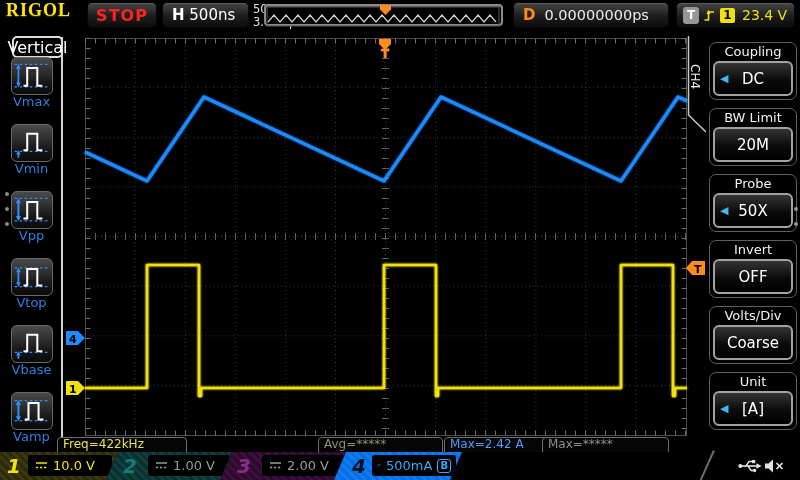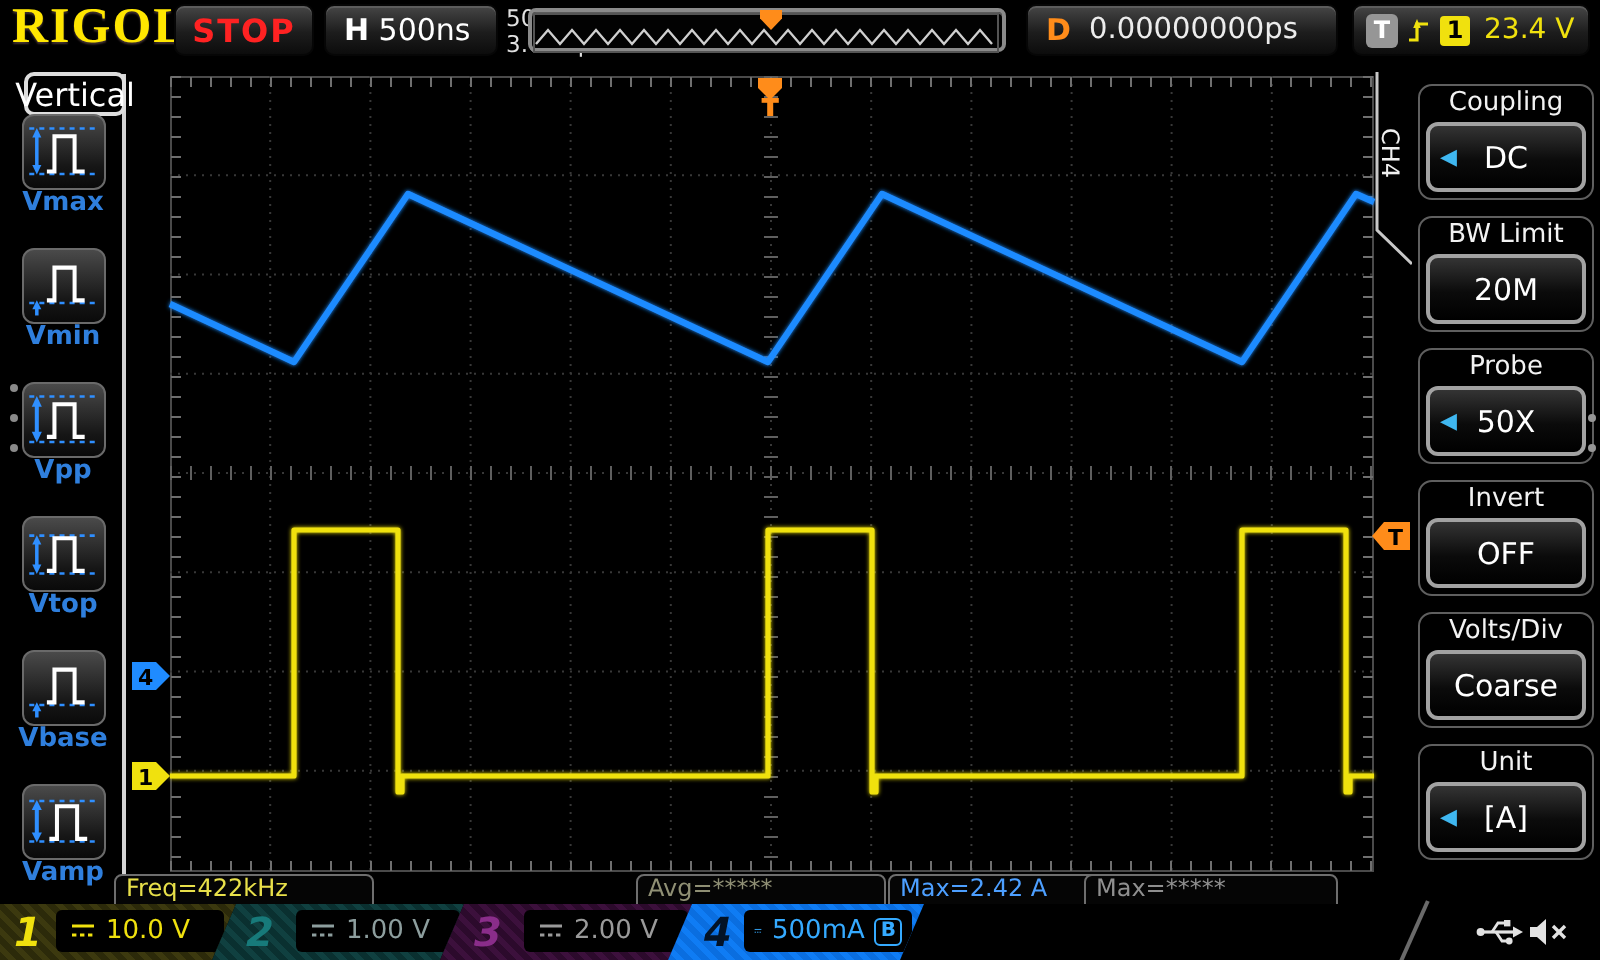--- a/index.html
+++ b/index.html
@@ -1,21 +1,21 @@
 <!DOCTYPE html>
 <html><head>
 <meta charset="utf-8">
 <style>
   html,body{margin:0;padding:0;background:#111;}
   .screen{position:relative;width:800px;height:480px;background:#000;overflow:hidden;
           font-family:"DejaVu Sans","Liberation Sans",sans-serif;}
   
   .topbar{position:absolute;left:0;top:0;width:800px;height:30px;background:#000;}
   .logo{position:absolute;left:6px;top:0px;font-family:"Liberation Serif",serif;font-weight:bold;
-        font-size:25px;color:#ffe600;letter-spacing:1px;text-shadow:0 1px 1px #433;}
+        font-size:18px;color:#ffe600;letter-spacing:1px;text-shadow:0 1px 1px #433;}
   .btn{position:absolute;background:linear-gradient(#464646,#1d1d1d 55%,#0c0c0c);
        border:1px solid #060606;border-radius:5px;box-shadow:inset 0 1px 0 #5c5c5c;
        display:flex;align-items:center;box-sizing:border-box;}
   .stop-btn{left:87px;top:2px;width:70px;height:26px;justify-content:center;}
   .stop-btn span{color:#ff2222;font-weight:bold;font-size:16px;letter-spacing:1px;}
   .h-btn{left:162px;top:2px;width:87px;height:26px;}
   .h-label{color:#fff;font-weight:bold;font-size:15px;margin-left:9px;}
   .h-val{color:#fff;font-size:15px;margin:0 auto;padding-right:8px;}
   .acq{position:absolute;left:253px;top:3px;color:#e0e0e0;font-size:11.5px;line-height:12.5px;}
   .preview{left:264px;top:4px;width:239px;height:22px;border:2px solid #8a8a8a;border-radius:4px;
@@ -31,21 +31,21 @@
            font-size:12px;display:flex;align-items:center;justify-content:center;}
   .one-badge{width:15px;height:15px;background:#f0e10e;border-radius:2px;color:#000;font-weight:bold;
            font-size:12px;display:flex;align-items:center;justify-content:center;}
   .t-level{color:#f0e10e;font-size:14px;margin-left:2px;}
   
   .sidebar{position:absolute;left:0;top:30px;width:63px;height:425px;background:#000;}
   .side-line{position:absolute;left:61px;top:7px;width:2px;height:400px;background:#d5d5d5;}
   .v-title{position:absolute;left:12px;top:6px;width:47px;height:18px;border:2px solid #dedede;
            border-radius:5px;color:#fff;font-size:16px;display:flex;align-items:center;
            justify-content:center;background:#000;}
-  .side-item{position:absolute;left:0;width:63px;height:64px;font-weight:bold;}
+  .side-item{position:absolute;left:0;width:63px;height:64px;}
   .side-icon{position:absolute;left:11px;top:0;width:40px;height:36px;border:1px solid #6a6a6a;
            border-radius:6px;background:linear-gradient(#4a4a4a,#161616 70%,#0a0a0a);}
   .side-label{position:absolute;left:0;top:37px;width:63px;text-align:center;color:#2f7fdd;
            font-size:13px;}
   .side-dots span{position:absolute;left:5px;width:4px;height:4px;border-radius:50%;background:#8a8a8a;}
   
   .menu{position:absolute;left:706px;top:30px;width:94px;height:425px;background:#000;}
   .menu-group{position:absolute;left:3px;width:88px;height:58px;border:1px solid #5f5f5f;
            border-radius:7px;background:#000;box-sizing:border-box;}
   .mg-head{height:18px;color:#f2f2f2;font-size:13px;text-align:center;line-height:17px;}

